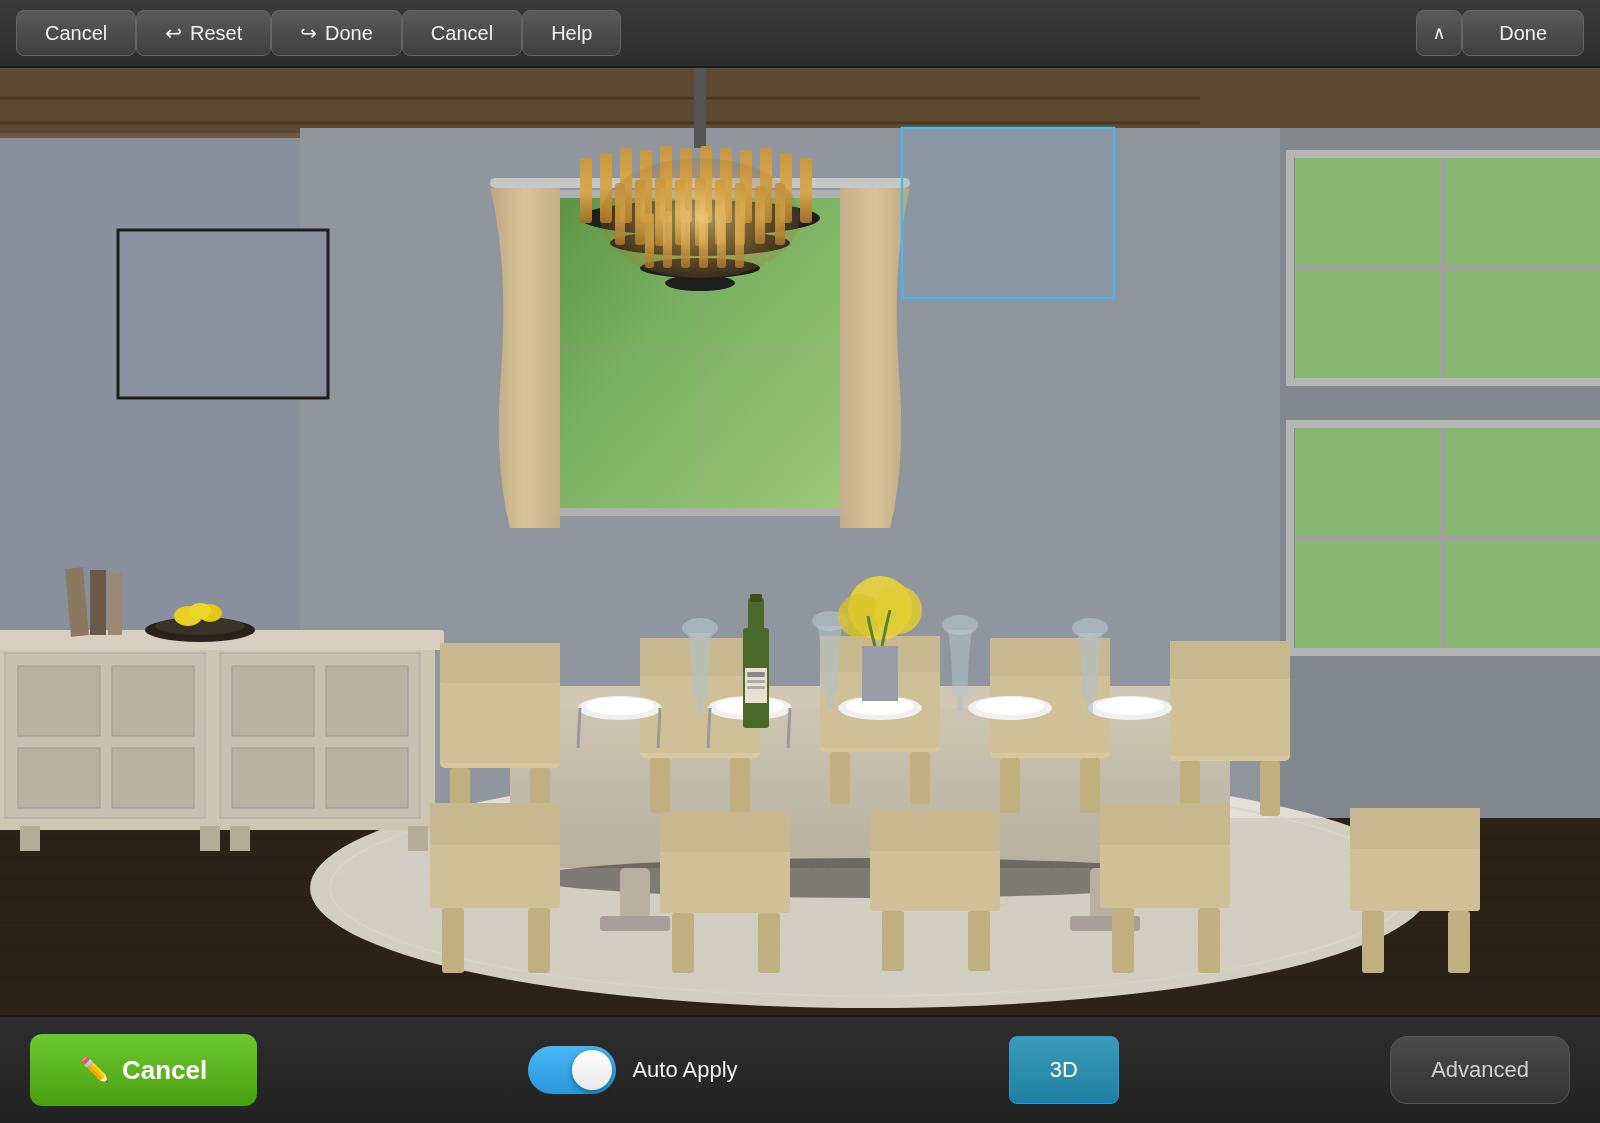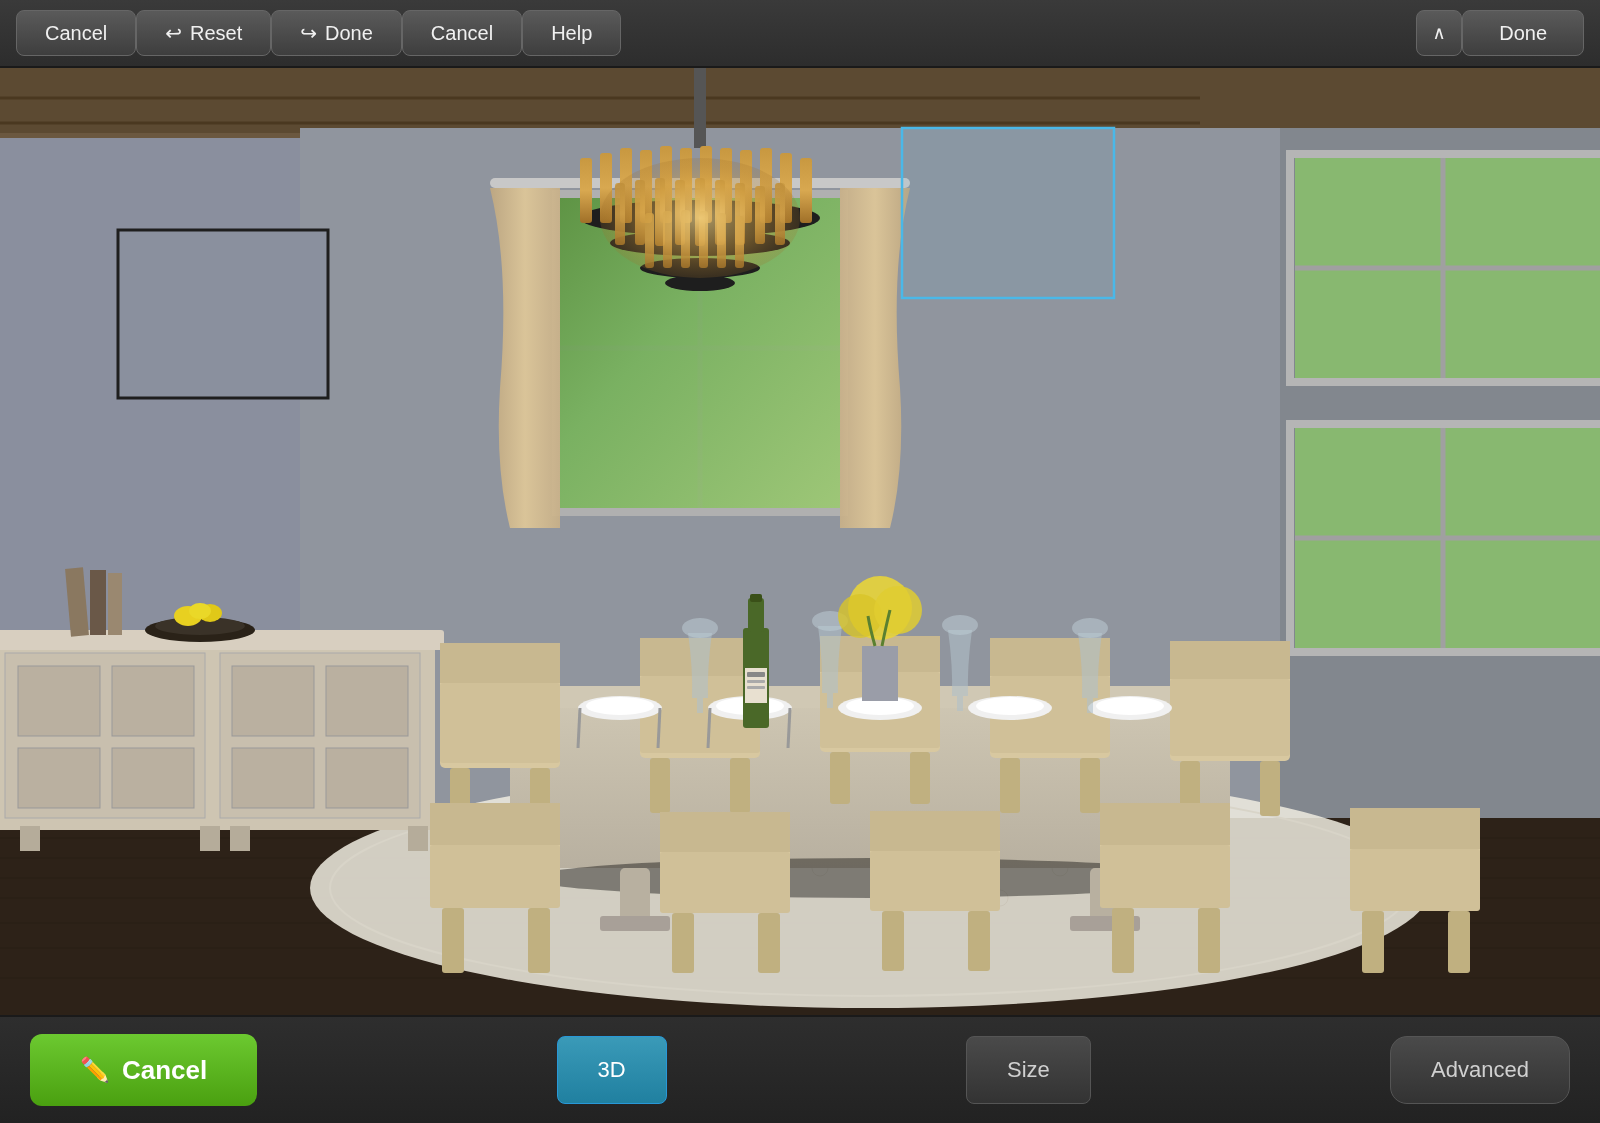--- a/index.html
+++ b/index.html
@@ -533,27 +533,30 @@
     <line x1="790" y1="640" x2="788" y2="680" stroke="#999" stroke-width="3"></line>
   </svg>
 </div>
 
 <div id="bottom-toolbar">
   <button class="apply-btn">
     <span class="apply-btn-icon">✏️</span>
     <span>Cancel</span>
   </button>
 
+  <div class="auto-apply-group">
+    <button class="toggle-switch">
+      <div class="toggle-knob"></div>
+    </button>
+    <span class="auto-apply-label">Auto Apply</span>
+  </div>
 
   <div class="view-btn-group">
     <button class="view-btn active">
       <span>3D</span>
     </button>
   </div>
 
-  <button class="size-btn">
-    <span>Size</span>
-  </button>
 
   <button class="advanced-btn">
     <span>Advanced</span>
   </button>
 </div>
 
 </body></html>

